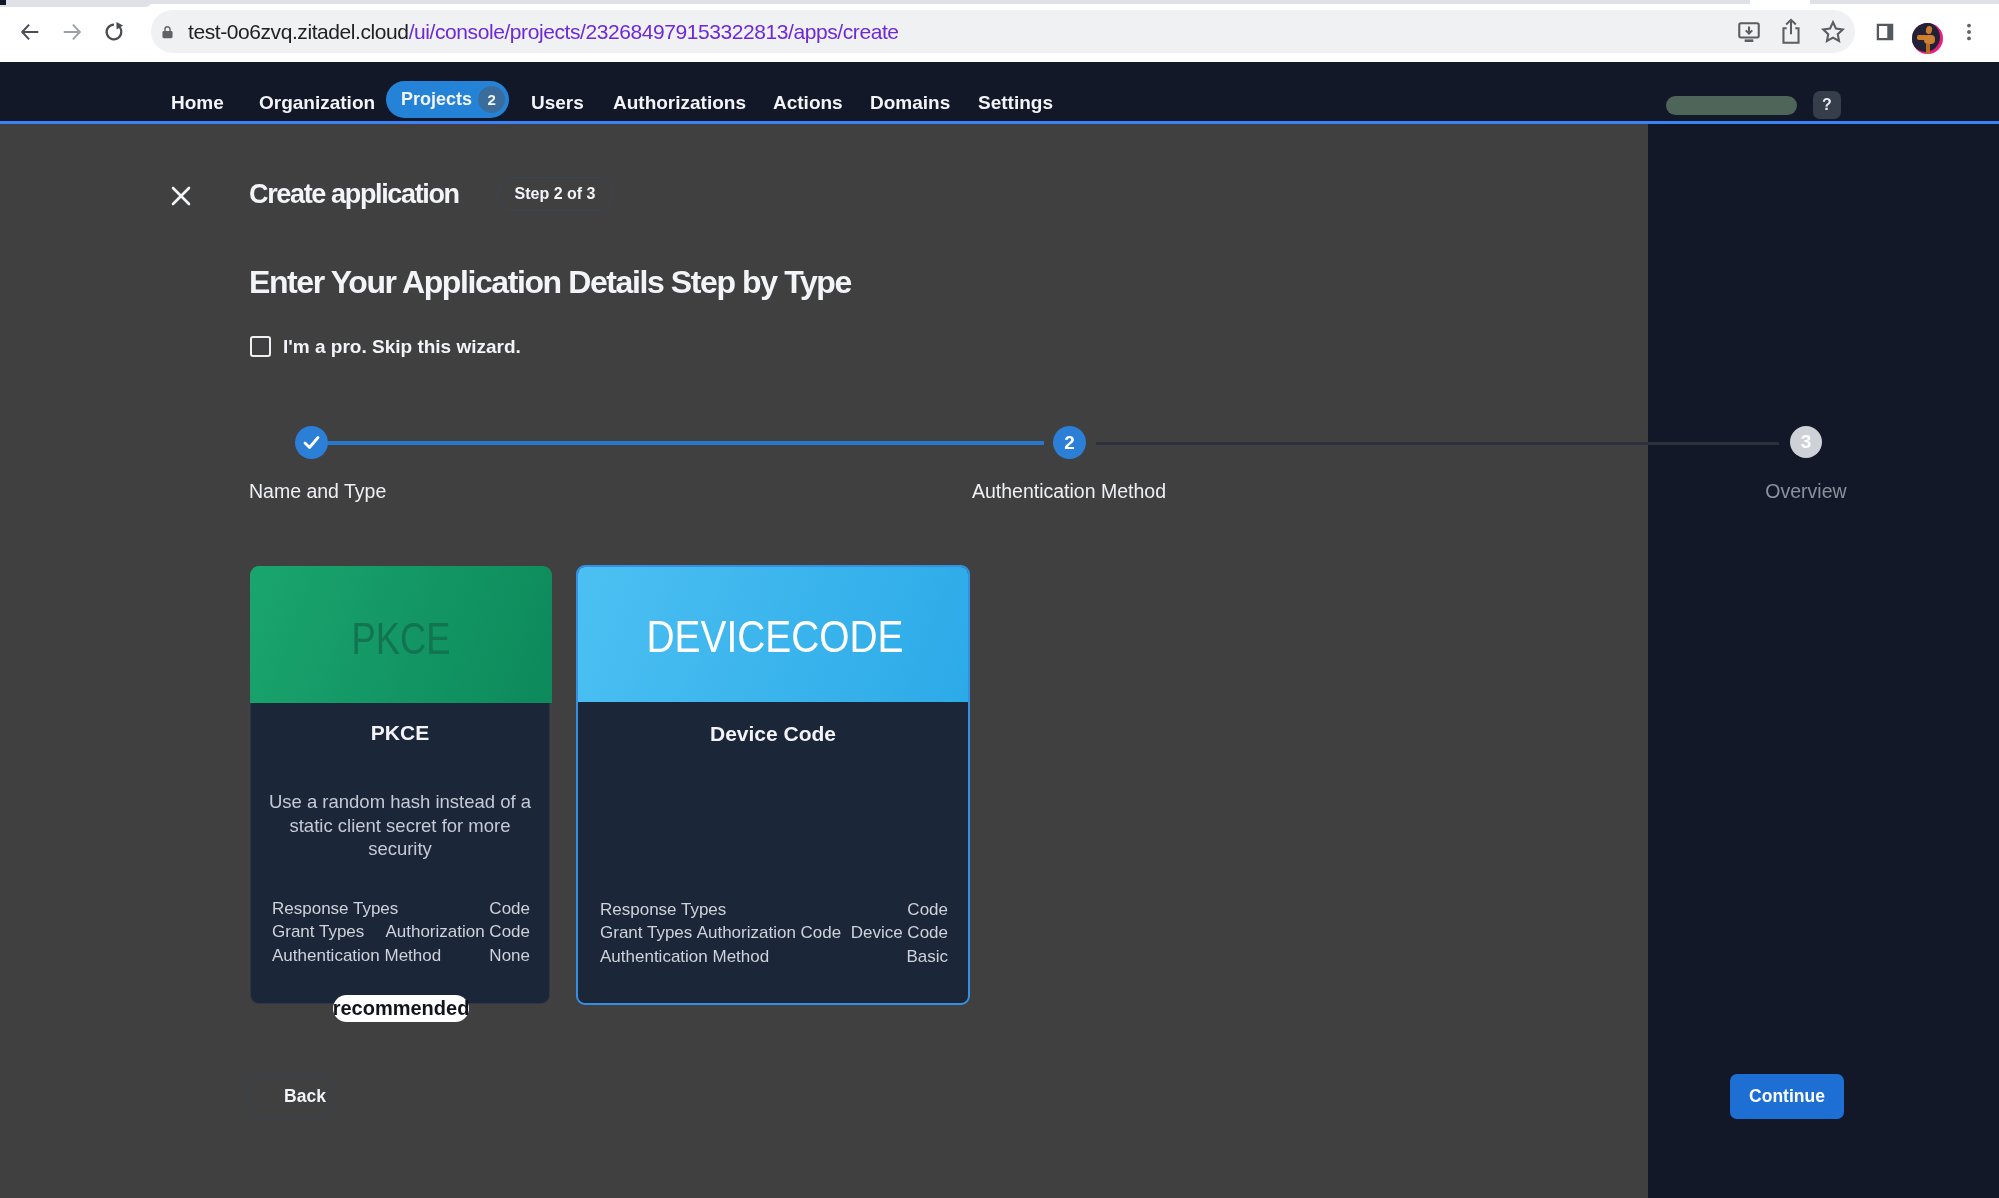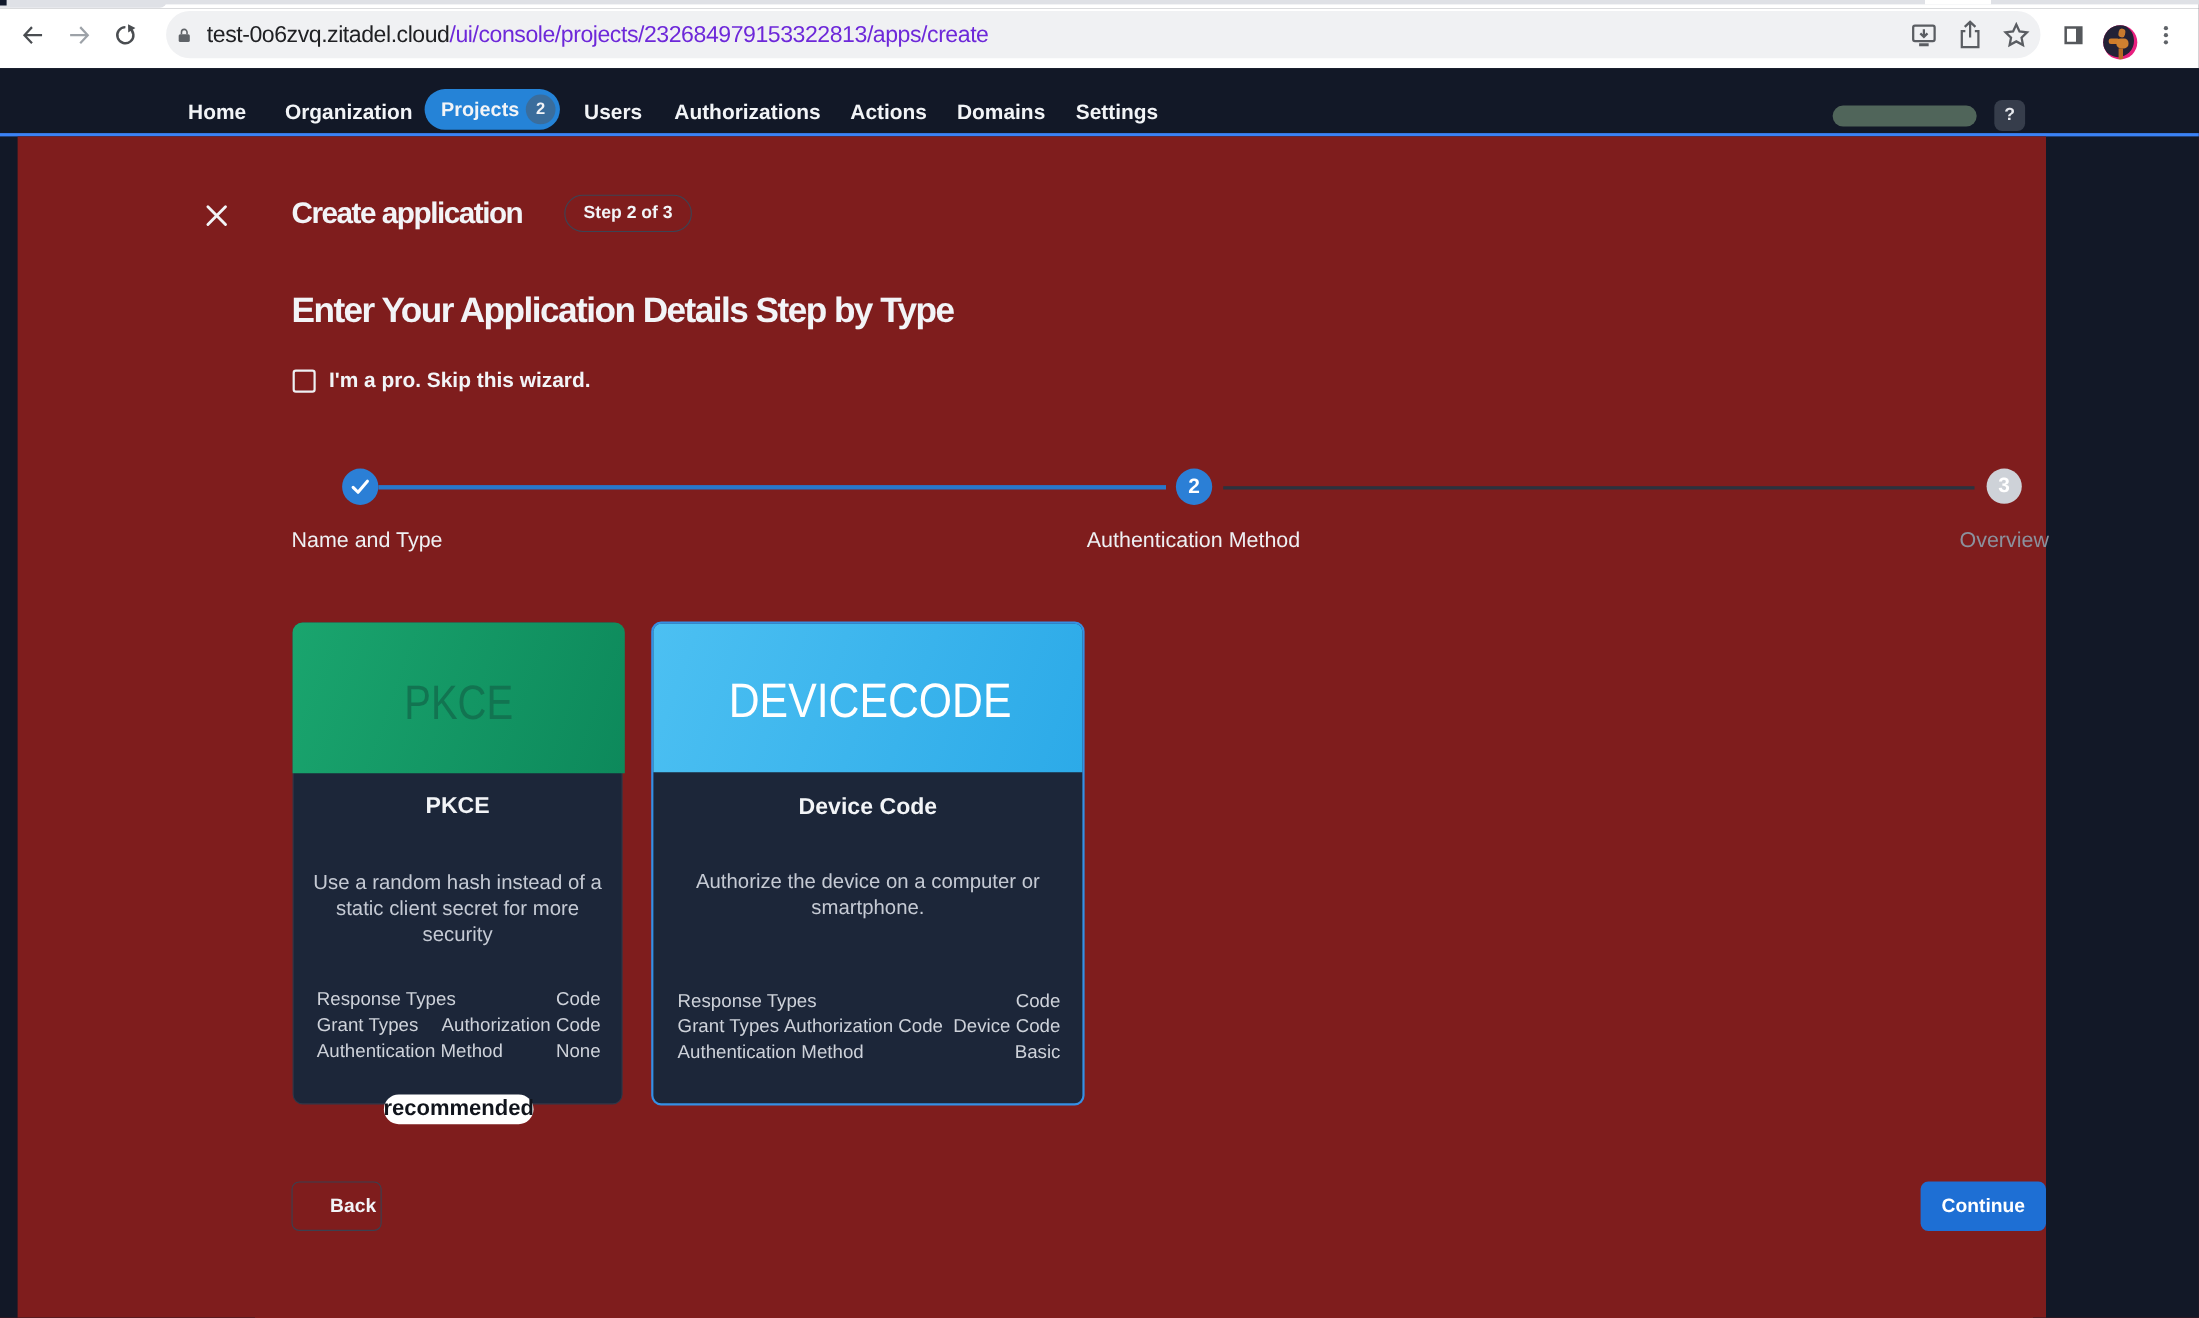--- a/index.html
+++ b/index.html
@@ -95,21 +95,21 @@
     <span class="ni" style="left:531px">Users</span>
     <span class="ni" style="left:613px">Authorizations</span>
     <span class="ni" style="left:773px">Actions</span>
     <span class="ni" style="left:870px">Domains</span>
     <span class="ni" style="left:978px">Settings</span>
   </div>
   <div style="position:absolute;left:1666px;top:34px;width:131px;height:19px;border-radius:10px;background:#50655a;"></div>
   <div style="position:absolute;left:1813px;top:29px;width:28px;height:28px;border-radius:7px;background:#363d4b;color:#e8eaee;font-size:16px;font-weight:700;display:flex;align-items:center;justify-content:center;">?</div>
 </div>
 
-<div class="abs" id="content" style="left:16px;top:124px;width:1844px;height:1074px;background:#7f1d1d;">
+<div class="abs" id="content" style="left:0;top:124px;width:1648px;height:1074px;background:#404040;">
 
   <svg style="position:absolute;left:169px;top:60px" width="24" height="24" viewBox="0 0 24 24" fill="none" stroke="#f2f4f7" stroke-width="2.6" stroke-linecap="round">
       <path d="M4 4 L20 20 M20 4 L4 20"></path>
     </svg>
   <div style="position:absolute;left:249px;top:55px;font-size:27px;letter-spacing:-1.35px;font-weight:700;color:#f2f4f7;">Create application</div>
   <div style="position:absolute;left:497px;top:53px;width:116px;height:34px;border:1.5px solid #3c4454;border-radius:18px;color:#f2f4f7;font-size:16px;font-weight:700;display:flex;align-items:center;justify-content:center;">Step 2 of 3</div>
 
   <div style="position:absolute;left:249px;top:140px;font-size:32px;letter-spacing:-1.4px;font-weight:700;color:#f2f4f7;">Enter Your Application Details Step by Type</div>
 
   <div style="position:absolute;left:250px;top:212px;width:21px;height:21px;border:2px solid #eef0f3;border-radius:3px;"></div>
@@ -152,21 +152,20 @@
     <div style="position:absolute;left:82px;top:428px;width:136px;height:27px;background:#fff;border-radius:14px;color:#10141c;font-size:20px;font-weight:600;display:flex;align-items:center;justify-content:center;">recommended</div>
   </div>
 
   <div style="position:absolute;left:576px;top:441px;width:394px;height:440px;background:#1c2639;border:2px solid #3590e5;border-radius:9px;">
     <div style="position:absolute;left:0;top:0;width:390px;height:135px;border-radius:7px 7px 0 0;background:linear-gradient(110deg,#4cc0f2,#2caae8);">
       <svg width="390" height="135" style="position:absolute;left:0;top:0">
           <text x="197" y="85" text-anchor="middle" textLength="257" lengthAdjust="spacingAndGlyphs" font-family="Liberation Sans, sans-serif" font-size="44" font-weight="500" fill="#ffffff">DEVICECODE</text>
         </svg>
     </div>
     <div style="position:absolute;left:0;top:155px;width:100%;text-align:center;font-size:21px;font-weight:700;color:#f2f4f7;">Device Code</div>
-    <div style="position:absolute;left:0;top:222px;width:100%;text-align:center;font-size:18.5px;line-height:23.5px;color:#c5cad4;white-space:nowrap;">Authorize the device on a computer or<br>smartphone.</div>
     <div style="position:absolute;left:22px;top:331px;width:348px;font-size:17px;line-height:23.3px;color:#ced2da;white-space:nowrap;">
       <div style="display:flex;justify-content:space-between;">
           <span>Response Types</span>
           <span>Code</span>
         </div>
       <div style="display:flex;justify-content:space-between;">
           <span>Grant Types</span>
           <span>Authorization Code&nbsp;&nbsp;Device Code</span>
         </div>
       <div style="display:flex;justify-content:space-between;">

